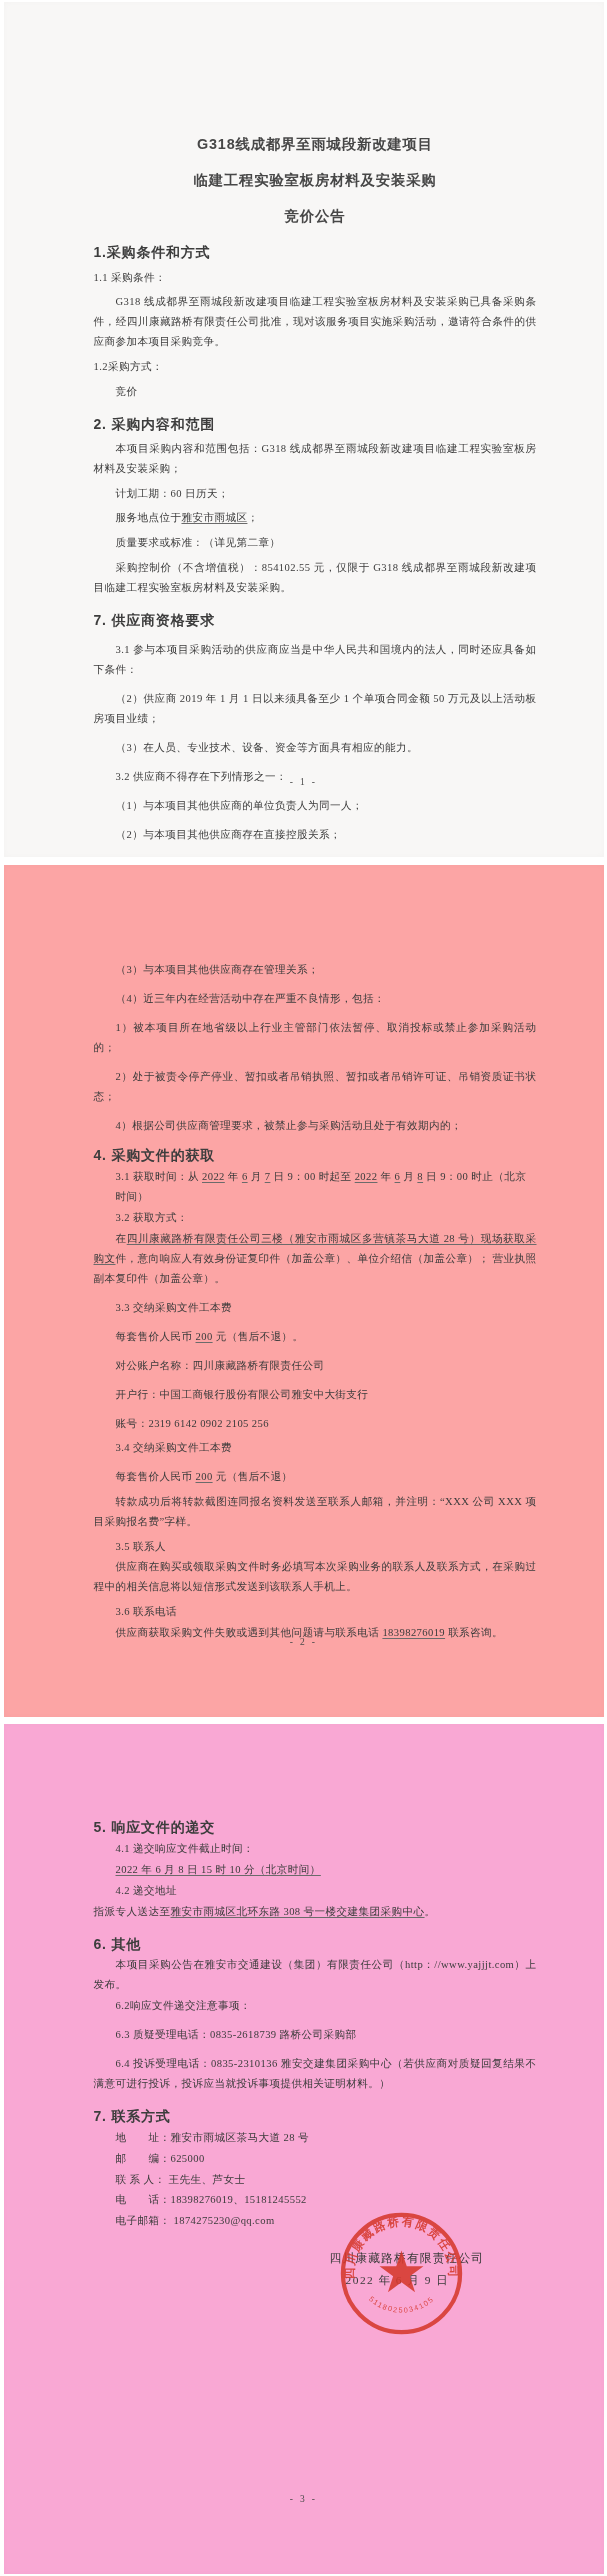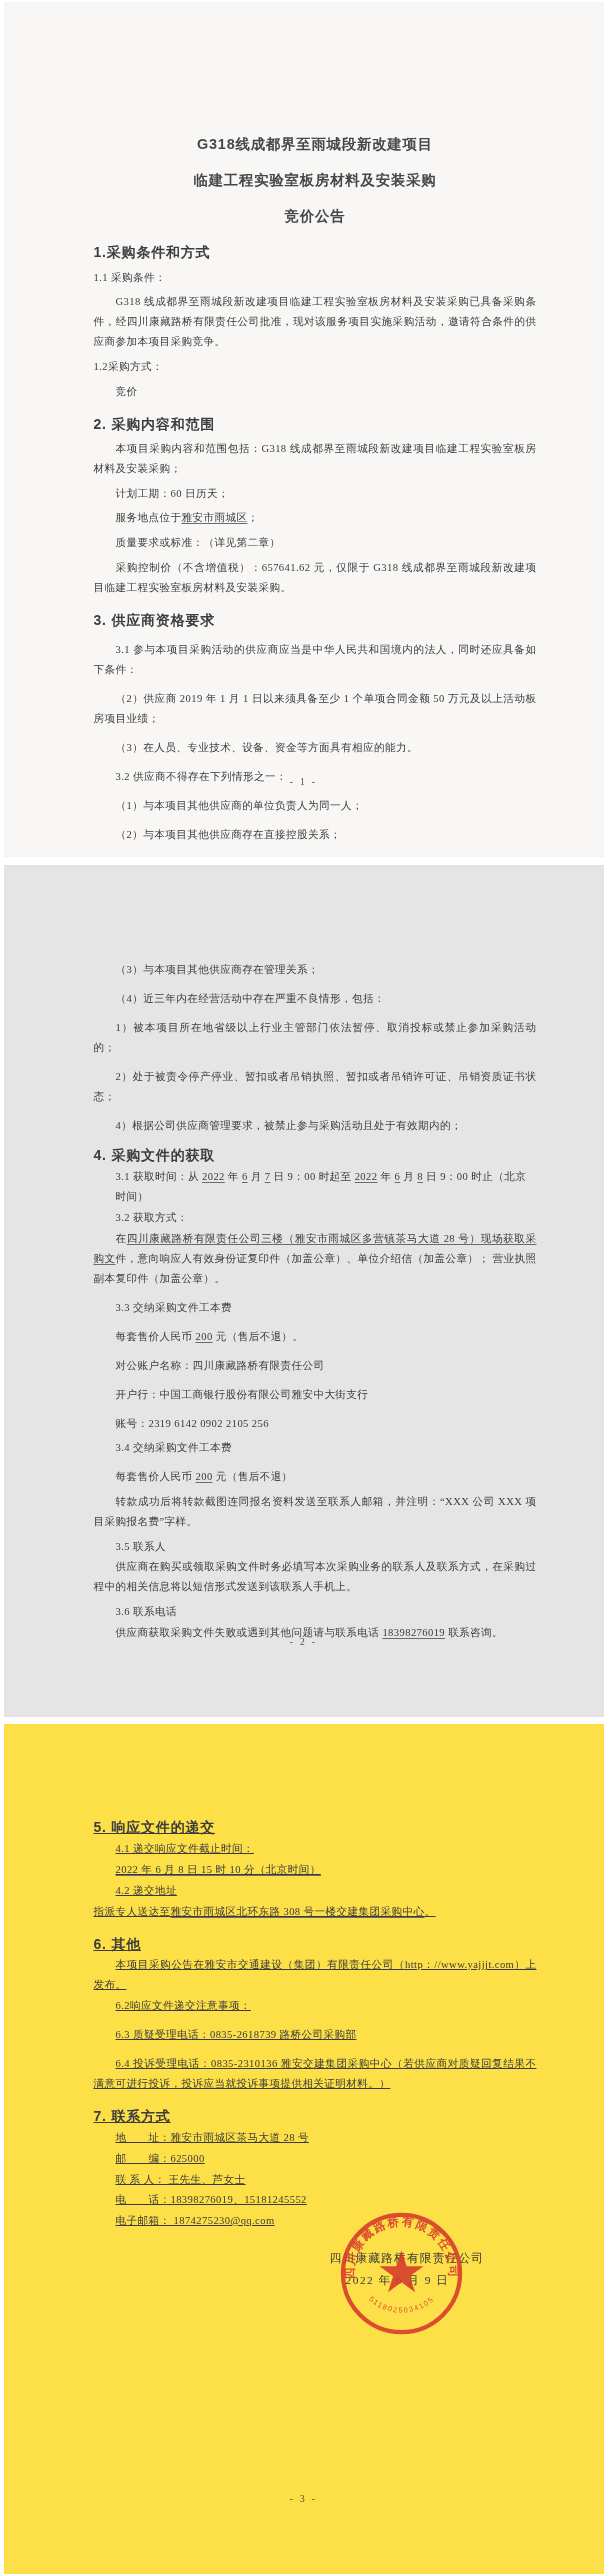--- a/index.html
+++ b/index.html
@@ -2,22 +2,22 @@
 <html style="font-size:12px"><head>
 <meta charset="utf-8">
 <style>
   html,body{margin:0;padding:0;background:#ffffff;}
   body{width:607px;font-family:"Liberation Serif","DejaVu Serif",serif;}
   .doc{padding-top:2.3px;}
   .page{position:relative;width:600px;margin:0 auto 7.6px auto;box-sizing:border-box;
         padding-left:90px;padding-right:67px;overflow:hidden;color:#3b3b3b;
         box-shadow:inset 0 0 6px rgba(0,0,0,0.025);}
   .page-1{height:855px;padding-top:120px;background:#f8f7f6;}
-  .page-2{height:852px;padding-top:91px;background:#e5e5e5;}
-  .page-3{height:850px;padding-top:93px;background:#fde047;text-decoration:underline;}
+  .page-2{height:852px;padding-top:91px;background:#fca5a5;}
+  .page-3{height:850px;padding-top:93px;background:#f9a8d4;}
   .blk{font-size:10.6px;line-height:20px;margin-top:4.6px;letter-spacing:0.4px;}
   .doc-title{font-family:"Liberation Sans","DejaVu Sans",sans-serif;font-weight:700;
              font-size:14.4px;line-height:28px;letter-spacing:0.8px;text-align:center;
              color:#474747;margin-top:8px;}
   .heading{font-family:"Liberation Sans","DejaVu Sans",sans-serif;font-weight:700;
            font-size:14px;line-height:21px;color:#3d3d3d;margin-top:12px;letter-spacing:0.8px;}
   .h-first{margin-top:0;}
   .ind2{padding-left:22px;}
   .para{text-indent:22px;text-align:justify;}
   .tight{margin-top:0.8px;}
@@ -46,22 +46,22 @@
         <div class="blk heading"><span>1.采购条件和方式</span></div>
         <div class="blk line"><span>1.1 采购条件：</span></div>
         <div class="blk para"><span>G318 线成都界至雨城段新改建项目临建工程实验室板房材料及安装采购已具备采购条件，经四川康藏路桥有限责任公司批准，现对该服务项目实施采购活动，邀请符合条件的供应商参加本项目采购竞争。</span></div>
         <div class="blk line"><span>1.2采购方式：</span></div>
         <div class="blk line ind2"><span>竞价</span></div>
         <div class="blk heading"><span>2. 采购内容和范围</span></div>
         <div class="blk para"><span>本项目采购内容和范围包括：G318 线成都界至雨城段新改建项目临建工程实验室板房材料及安装采购；</span></div>
         <div class="blk line ind2"><span>计划工期：60 日历天；</span></div>
         <div class="blk line ind2"><span>服务地点位于</span><u>雅安市雨城区</u><span>；</span></div>
         <div class="blk line ind2"><span>质量要求或标准：（详见第二章）</span></div>
-        <div class="blk para"><span>采购控制价（不含增值税）：657641.62 元，仅限于 G318 线成都界至雨城段新改建项目临建工程实验室板房材料及安装采购。</span></div>
-        <div class="blk heading"><span>3.  供应商资格要求</span></div>
+        <div class="blk para"><span>采购控制价（不含增值税）：854102.55 元，仅限于 G318 线成都界至雨城段新改建项目临建工程实验室板房材料及安装采购。</span></div>
+        <div class="blk heading"><span>7.  供应商资格要求</span></div>
         <div class="blk para sp"><span>3.1 参与本项目采购活动的供应商应当是中华人民共和国境内的法人，同时还应具备如下条件：</span></div>
         <div class="blk para sp"><span>（2）供应商 2019 年 1 月 1 日以来须具备至少 1 个单项合同金额 50 万元及以上活动板房项目业绩；</span></div>
         <div class="blk line ind2 sp"><span>（3）在人员、专业技术、设备、资金等方面具有相应的能力。</span></div>
         <div class="blk line ind2 sp"><span>3.2 供应商不得存在下列情形之一：</span></div>
         <div class="blk line ind2 sp"><span>（1）与本项目其他供应商的单位负责人为同一人；</span></div>
         <div class="blk line ind2 sp"><span>（2）与本项目其他供应商存在直接控股关系；</span></div>
       </div>
     <div class="pagenum">- 1 -</div>
   </section>
 

